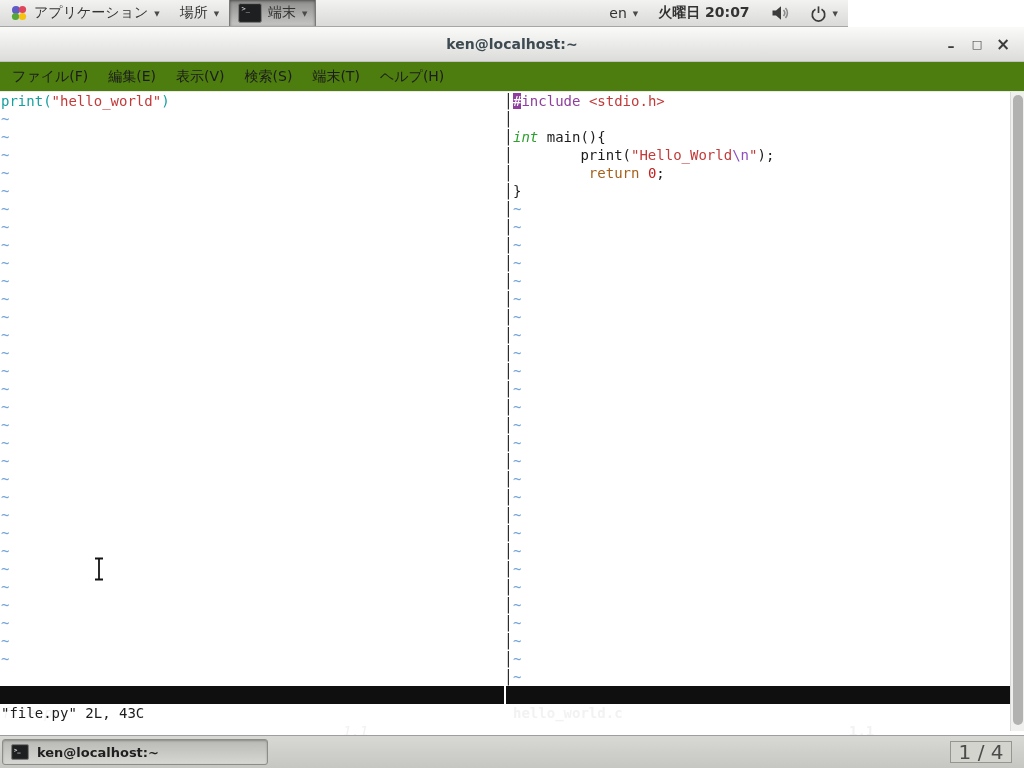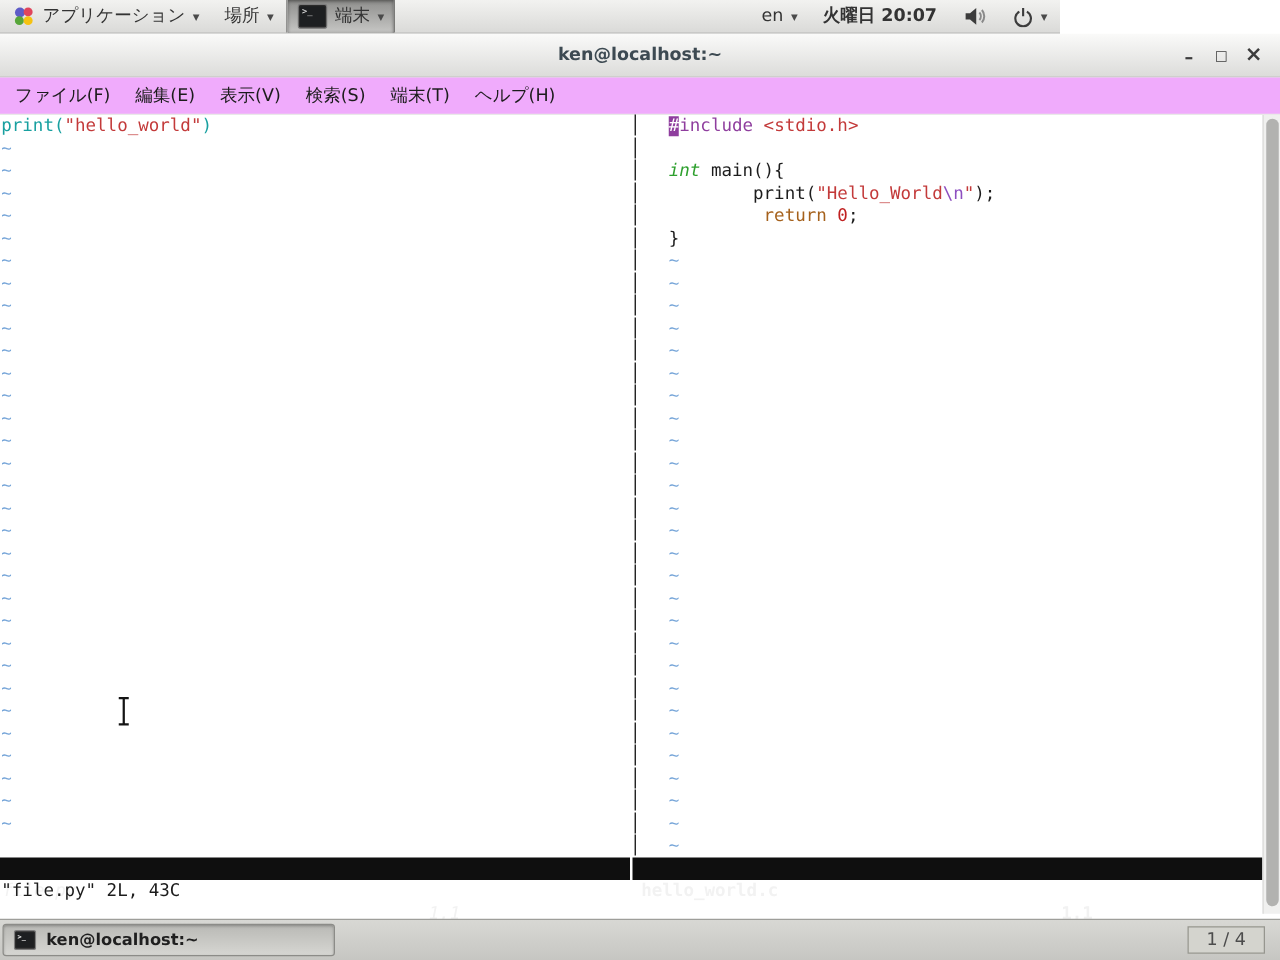--- a/index.html
+++ b/index.html
@@ -24,33 +24,33 @@
   .titlebar{position:absolute;top:0;left:0;right:0;height:35px;
     background:linear-gradient(#fafaf9,#dcdcda);border-bottom:1px solid #c2c2c0;
     display:flex;align-items:center;justify-content:center;box-sizing:border-box;}
   .title{font-size:14px;font-weight:600;color:#3d4a52;}
   .win-controls{position:absolute;right:8px;top:0;height:100%;display:flex;align-items:center;}
   .win-btn{width:26px;text-align:center;color:#3c3c3c;font-family:"DejaVu Sans",sans-serif;}
   .win-btn.min{font-weight:bold;font-size:14px;transform:translateY(2px);}
   .win-btn.max{font-size:11px;}
   .win-btn.close{font-size:17px;font-weight:bold;}
 
-  .menubar{position:absolute;top:35px;left:0;right:0;height:30px;background:#f0abfc;
+  .menubar{position:absolute;top:35px;left:0;right:0;height:30px;background:#4d7c0f;
     border-bottom:1px solid #e9e9e8;display:flex;align-items:center;
     font-size:14px;color:#1c1c1c;padding-left:2px;box-sizing:border-box;}
   .menu-item{padding:0 10px;}
 
   
   .term{position:absolute;top:65px;left:0;right:0;bottom:0;background:#fff;
     font-family:"DejaVu Sans Mono",monospace;font-size:14px;line-height:18px;
     color:var(--terminal_fg,#1c1c1c);}
   .vline{height:18px;white-space:pre;}
   .pane{position:absolute;top:0;}
   .pane-left{left:1px;width:500px;}
-  .pane-right{left:513px;right:16px;margin-left:22px;}
+  .pane-right{left:513px;right:16px;}
   .sep{position:absolute;left:504px;top:0;width:10px;font-weight:bold;color:#161616;}
   .tilde{color:var(--tilde,#74a4d8);}
 
   .sx-comment{color:var(--comment);}
   .sx-builtin{color:var(--builtin);}
   .sx-string{color:var(--string);}
   .sx-preproc{color:var(--preproc);}
   .sx-type{color:var(--type);font-style:italic;}
   .sx-statement{color:var(--statement);}
   .sx-number{color:var(--number);}
@@ -75,21 +75,21 @@
 
   
   .taskbar{position:absolute;top:735px;left:0;width:1024px;height:33px;
     background:linear-gradient(#d8d8d4,#c6c6c2);border-top:1px solid #9e9e9a;box-sizing:border-box;}
   .task-button{position:absolute;left:2px;top:3px;width:266px;height:26px;box-sizing:border-box;
     background:linear-gradient(#b9b9b5,#d6d6d2);border:1px solid #8c8c88;border-radius:3px;
     display:flex;align-items:center;gap:8px;padding:0 8px;
     font-size:13px;font-weight:bold;color:#1f1f1f;box-shadow:inset 0 1px 2px rgba(0,0,0,.25);}
   .pager{position:absolute;right:12px;top:5px;width:62px;height:22px;box-sizing:border-box;
     border:1px solid #96968f;background:#d4d4ce;display:flex;align-items:center;justify-content:center;
-    font-size:14px;color:#4c4c4c;}
+    font-size:20px;color:#4c4c4c;}
 
   .mouse{position:absolute;left:91px;top:555px;pointer-events:none;}
 </style>
 </head>
 <body>
 
 <div class="screen">
 
   <div class="top-panel">
     <div class="panel-group">

